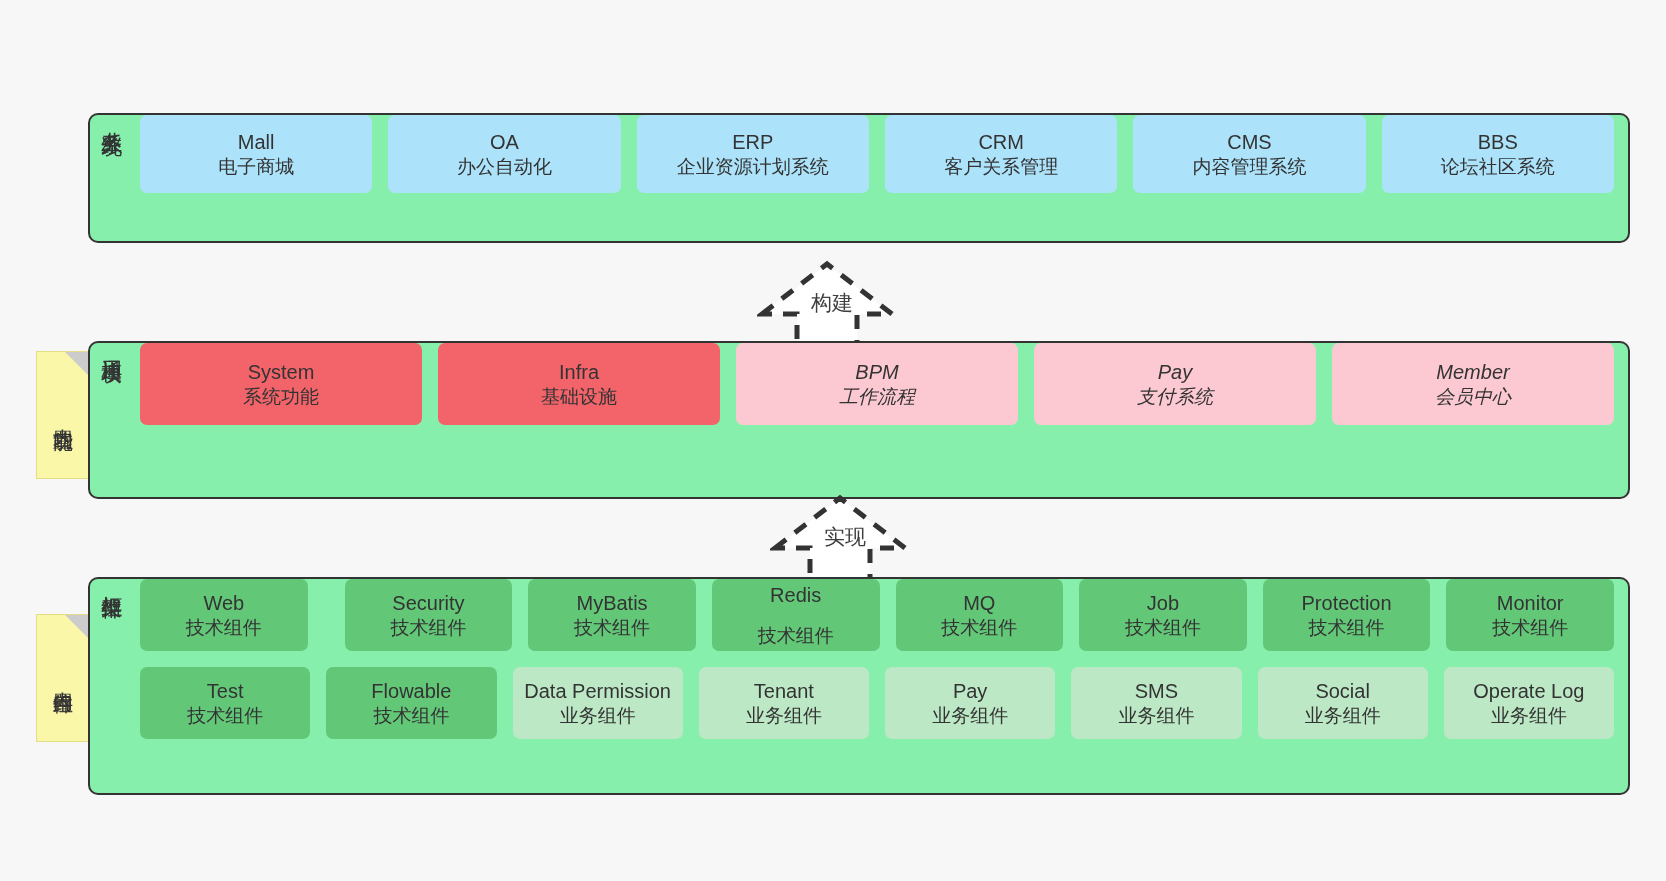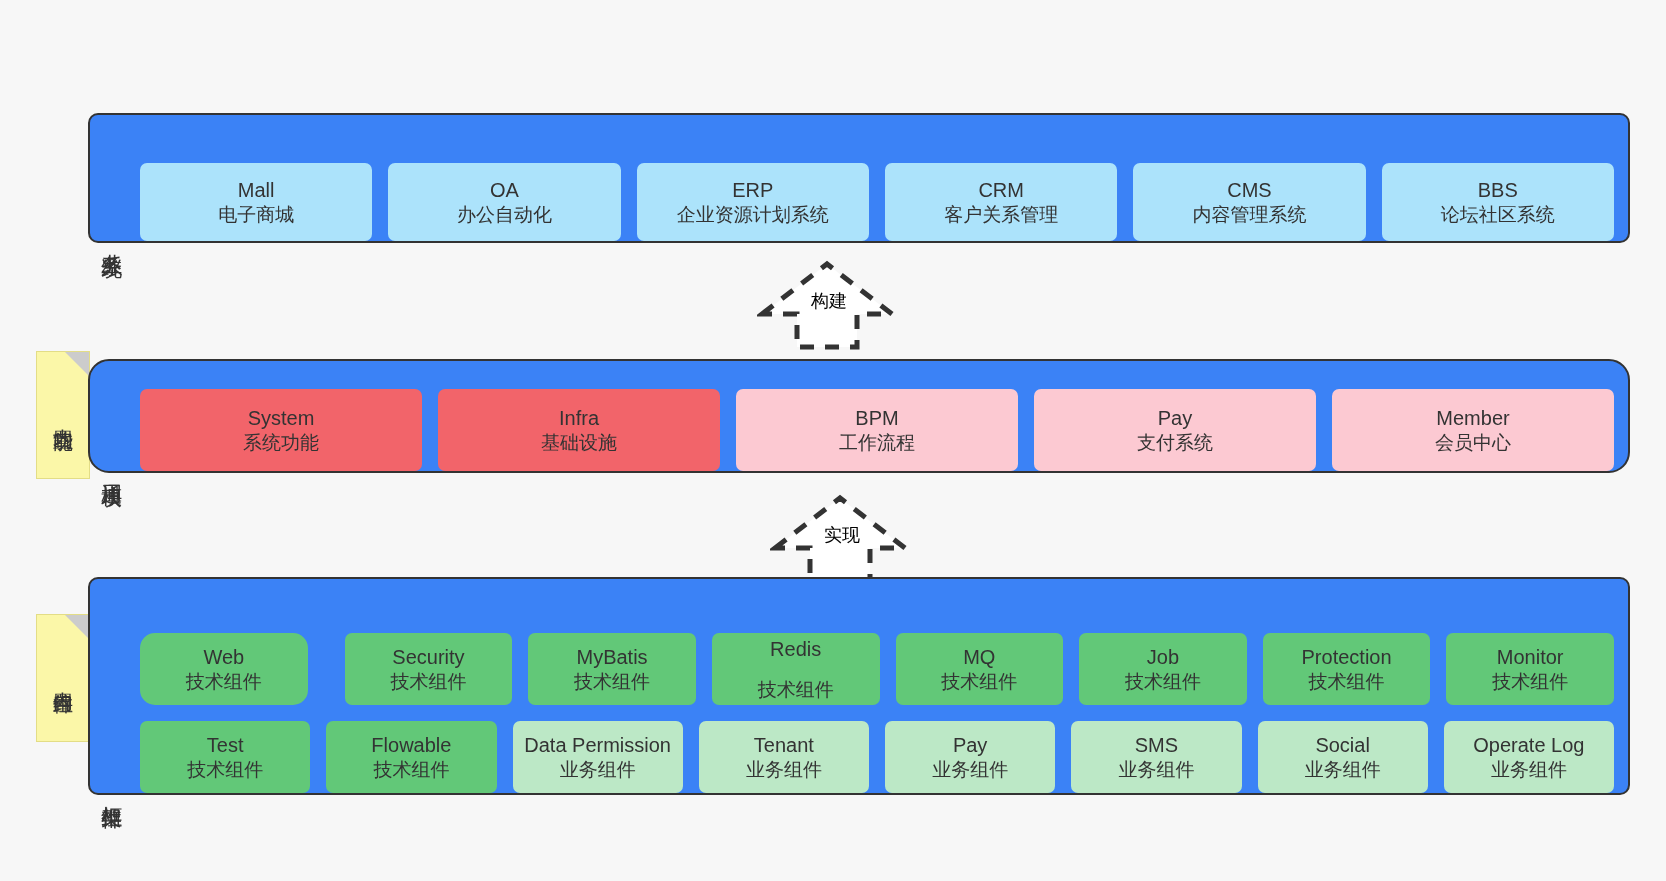--- a/index.html
+++ b/index.html
@@ -20,27 +20,27 @@
   #canvas {
     position: absolute;
     left: 0; top: 0;
     width: 1666px;
     height: 881px;
   }
 
   
   .panel {
     position: absolute;
-    background: #3b82f6;
+    background: #86efac;
     border: 2px solid #333333;
     border-radius: 10px;
     box-sizing: border-box;
     display: flex;
     flex-direction: row;
-    align-items: flex-end;
+    align-items: flex-start;
   }
 
   .panel-label {
     flex: 0 0 auto;
     width: 44px;
     display: flex;
     align-items: center;
     justify-content: center;
     font-size: 21px;
     line-height: 1.12;
@@ -83,21 +83,21 @@
   }
   .box .title {
     font-size: 20px;
   }
   .box .sub {
     font-size: 19px;
   }
 
   .box.blue   { background: #ace3fb; }
   .box.red    { background: #f2646a; }
-  .box.pink   { background: #fcc9d2; }
+  .box.pink   { background: #fcc9d2; font-style: italic; }
   .box.green  { background: #62c878; }
   .box.lgreen { background: #bce8c6; }
 
   
   .sticky {
     position: absolute;
     background: #fbf7a8;
     border: 1px solid #e3dd86;
     box-sizing: border-box;
     display: flex;
@@ -121,22 +121,22 @@
     border-left: 24px solid transparent;
     border-top: 24px solid #cccccc;
   }
 
   
   .arrow {
     position: absolute;
   }
   .arrow-label {
     position: absolute;
-    font-size: 18px;
-    color: #000000;
+    font-size: 21px;
+    color: #404040;
     white-space: nowrap;
     user-select: none;
   }
 </style>
 </head>
 <body>
 
 <div id="canvas">
 
   <div class="panel" id="panel-business" style="left:88px; top:113px; width:1542px; height:130px;">
@@ -174,21 +174,21 @@
   <div class="arrow" id="arrow-build" style="left:757px; top:259px; width:140px; height:92px;">
     <svg width="140" height="92" viewBox="0 0 140 92" fill="none">
       <path d="M5 55 L70 5 L135 55 L100 55 L100 88 L40 88 L40 55 Z" fill="#ffffff" stroke="#333333" stroke-width="5" stroke-dasharray="14,11" stroke-linejoin="miter"></path>
     </svg>
   </div>
   <div class="arrow-label" style="left:811px; top:289px;">构建</div>
 
   <div class="sticky" id="sticky-common" style="left:36px; top:351px; width:54px; height:128px;">
     <span>内置功能</span>
   </div>
-  <div class="panel" id="panel-common" style="left:88px; top:359px; width:1542px; height:114px;border-radius:21px;">
+  <div class="panel" id="panel-common" style="left:88px; top:341px; width:1542px; height:158px;">
     <div class="panel-label">通用模块</div>
     <div class="panel-body">
       <div class="row" id="row-common">
           <div class="box red" style="min-height: 82px;">
             <div class="title">System</div>
             <div class="sub">系统功能</div>
           </div>
           <div class="box red" style="min-height: 82px;">
             <div class="title">Infra</div>
             <div class="sub">基础设施</div>
@@ -216,21 +216,21 @@
   </div>
   <div class="arrow-label" style="left:824px; top:523px;">实现</div>
 
   <div class="sticky" id="sticky-framework" style="left:36px; top:614px; width:54px; height:128px;">
     <span>内置组件</span>
   </div>
   <div class="panel" id="panel-framework" style="left:88px; top:577px; width:1542px; height:218px;">
     <div class="panel-label">框架组件</div>
     <div class="panel-body">
       <div class="row" id="row-fw1">
-          <div class="box green" style="min-height: 72px; border-radius: 15px;">
+          <div class="box green" style="min-height: 72px;">
             <div class="title">Web</div>
             <div class="sub">技术组件</div>
           </div>
           <div class="box green" style="min-height: 72px; margin-left: 21px;">
             <div class="title">Security</div>
             <div class="sub">技术组件</div>
           </div>
           <div class="box green" style="min-height: 72px;">
             <div class="title">MyBatis</div>
             <div class="sub">技术组件</div>

